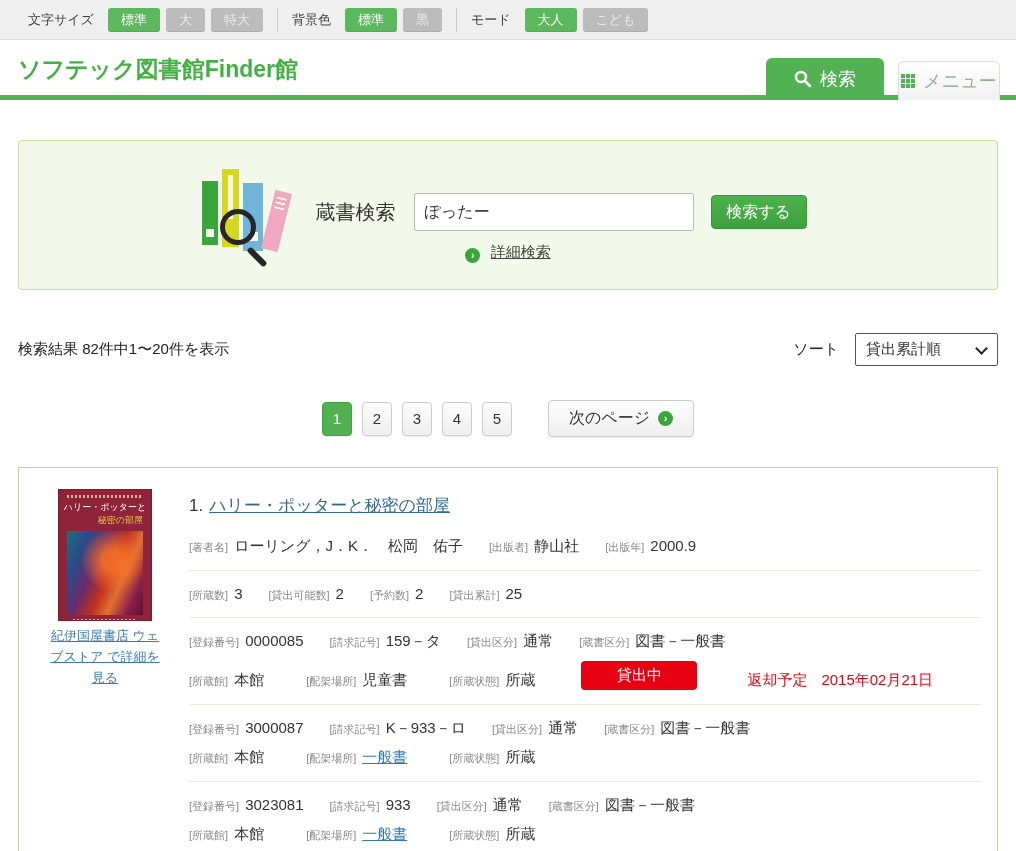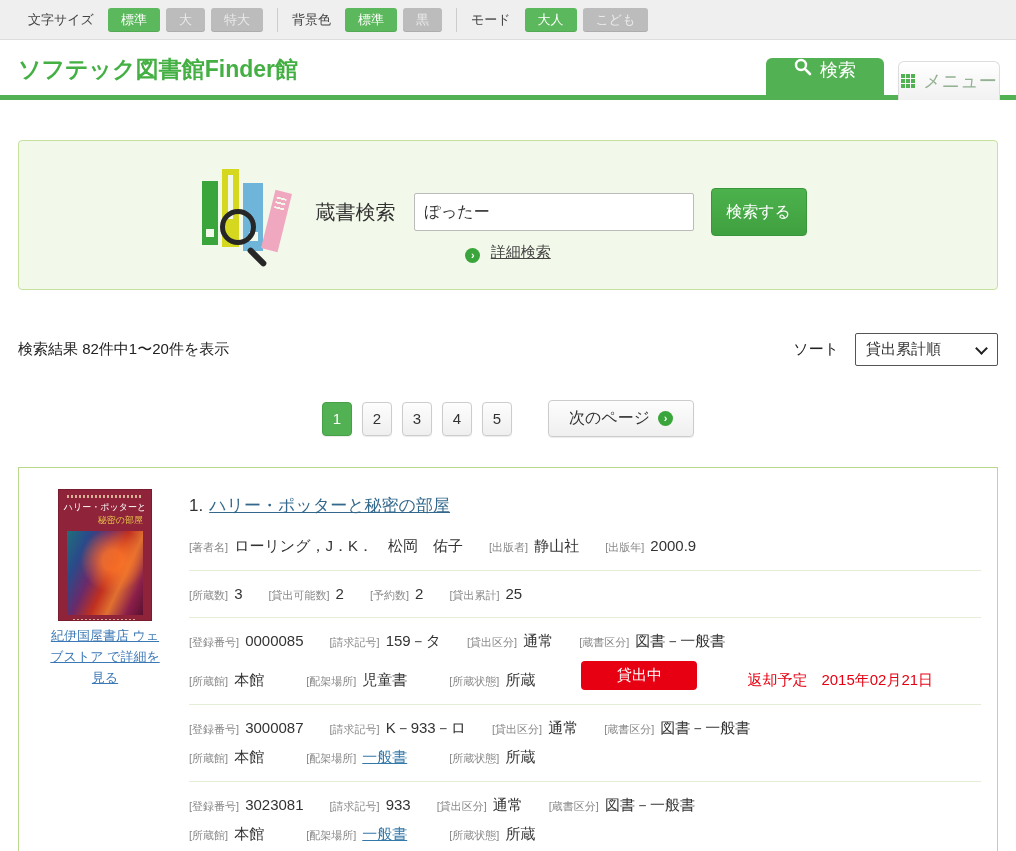--- a/index.html
+++ b/index.html
@@ -16,21 +16,21 @@
     background:#bcbcbc; color:#e9e9e9; font-size:13px; cursor:pointer;
     box-shadow:inset 0 -1px 0 rgba(0,0,0,.08); }
   .tb-btn.active { background:#5cb85c; color:#fff; }
 
   
   .header { position:relative; height:60px; background:#fff; }
   .site-title { position:absolute; left:18px; top:14px; font-size:23px; font-weight:bold; color:#44b044; }
   .accent-bar { position:absolute; left:0; right:0; bottom:0; height:5px; background:#52b152; }
   .tabs { position:absolute; right:16px; bottom:0; display:flex; align-items:flex-end; gap:14px; z-index:2; }
   .tab-search { width:118px; height:42px; background:#52b152; color:#fff; border-radius:6px 6px 0 0;
-    display:flex; align-items:flex-start; justify-content:center; gap:8px; font-size:18px; cursor:pointer; }
+    display:flex; align-items:center; justify-content:center; gap:8px; font-size:18px; cursor:pointer; }
   .tab-menu { width:102px; height:39px; background:linear-gradient(#ffffff,#f1f1f1);
     border:1px solid #ddd; border-bottom:none; border-radius:6px 6px 0 0; color:#93b193;
     display:flex; align-items:center; justify-content:center; gap:8px; font-size:18px; cursor:pointer; }
   .grid-icon { display:grid; grid-template-columns:repeat(3,4px); grid-template-rows:repeat(3,4px); gap:1px; }
   .grid-icon span { background:#52b152; }
 
   
   .search-panel { margin:40px 18px 0; height:150px; background:#f3f9ea; border:1px solid #c6e09e;
     border-radius:4px; position:relative; }
   .sp-row { position:absolute; left:0; right:12px; top:28px; display:flex; align-items:center; justify-content:center; }
@@ -45,21 +45,21 @@
   .bk4 { left:70px; top:22px; width:17px; height:60px; background:#f0a7c0; transform:rotate(14deg); }
   .bk4::after { content:""; position:absolute; left:3px; top:6px; width:10px; height:12px;
     background:repeating-linear-gradient(#f3f9ea 0 2px, transparent 2px 5px); }
   .mag-glass { position:absolute; left:22px; top:40px; width:36px; height:36px;
     border:5px solid #262626; border-radius:50%; background:transparent; }
   .mag-handle { position:absolute; left:56px; top:76px; width:6px; height:24px; background:#262626;
     border-radius:3px; transform:rotate(-45deg); }
   .sp-label { font-size:20px; color:#333; margin-right:18px; }
   .sp-input { width:280px; height:38px; border:1px solid #bbb; border-radius:2px; background:#fff;
     font-size:16px; padding:0 10px; color:#333; font-family:inherit; }
-  .sp-btn { width:96px; height:48px; margin-left:17px; background:linear-gradient(#4cb24c,#3fa03f);
+  .sp-btn { width:96px; height:34px; margin-left:17px; background:linear-gradient(#4cb24c,#3fa03f);
     border:1px solid #3a963a; border-radius:4px; color:#fff; font-size:16px; cursor:pointer; font-family:inherit; }
   .sp-advanced { position:absolute; left:0; right:0; top:102px; text-align:center; }
   .adv-link { font-size:15px; color:#444; text-decoration:underline; cursor:pointer; }
   .circle-arrow { display:inline-flex; align-items:center; justify-content:center; width:15px; height:15px;
     border-radius:50%; background:#3aa53a; color:#fff; font-size:11px; font-weight:bold; line-height:1;
     margin-right:6px; vertical-align:-2px; }
 
   
   .results-bar { margin:42px 18px 0; display:flex; justify-content:space-between; align-items:center; height:34px; }
   .results-summary { font-size:15px; color:#222; }

